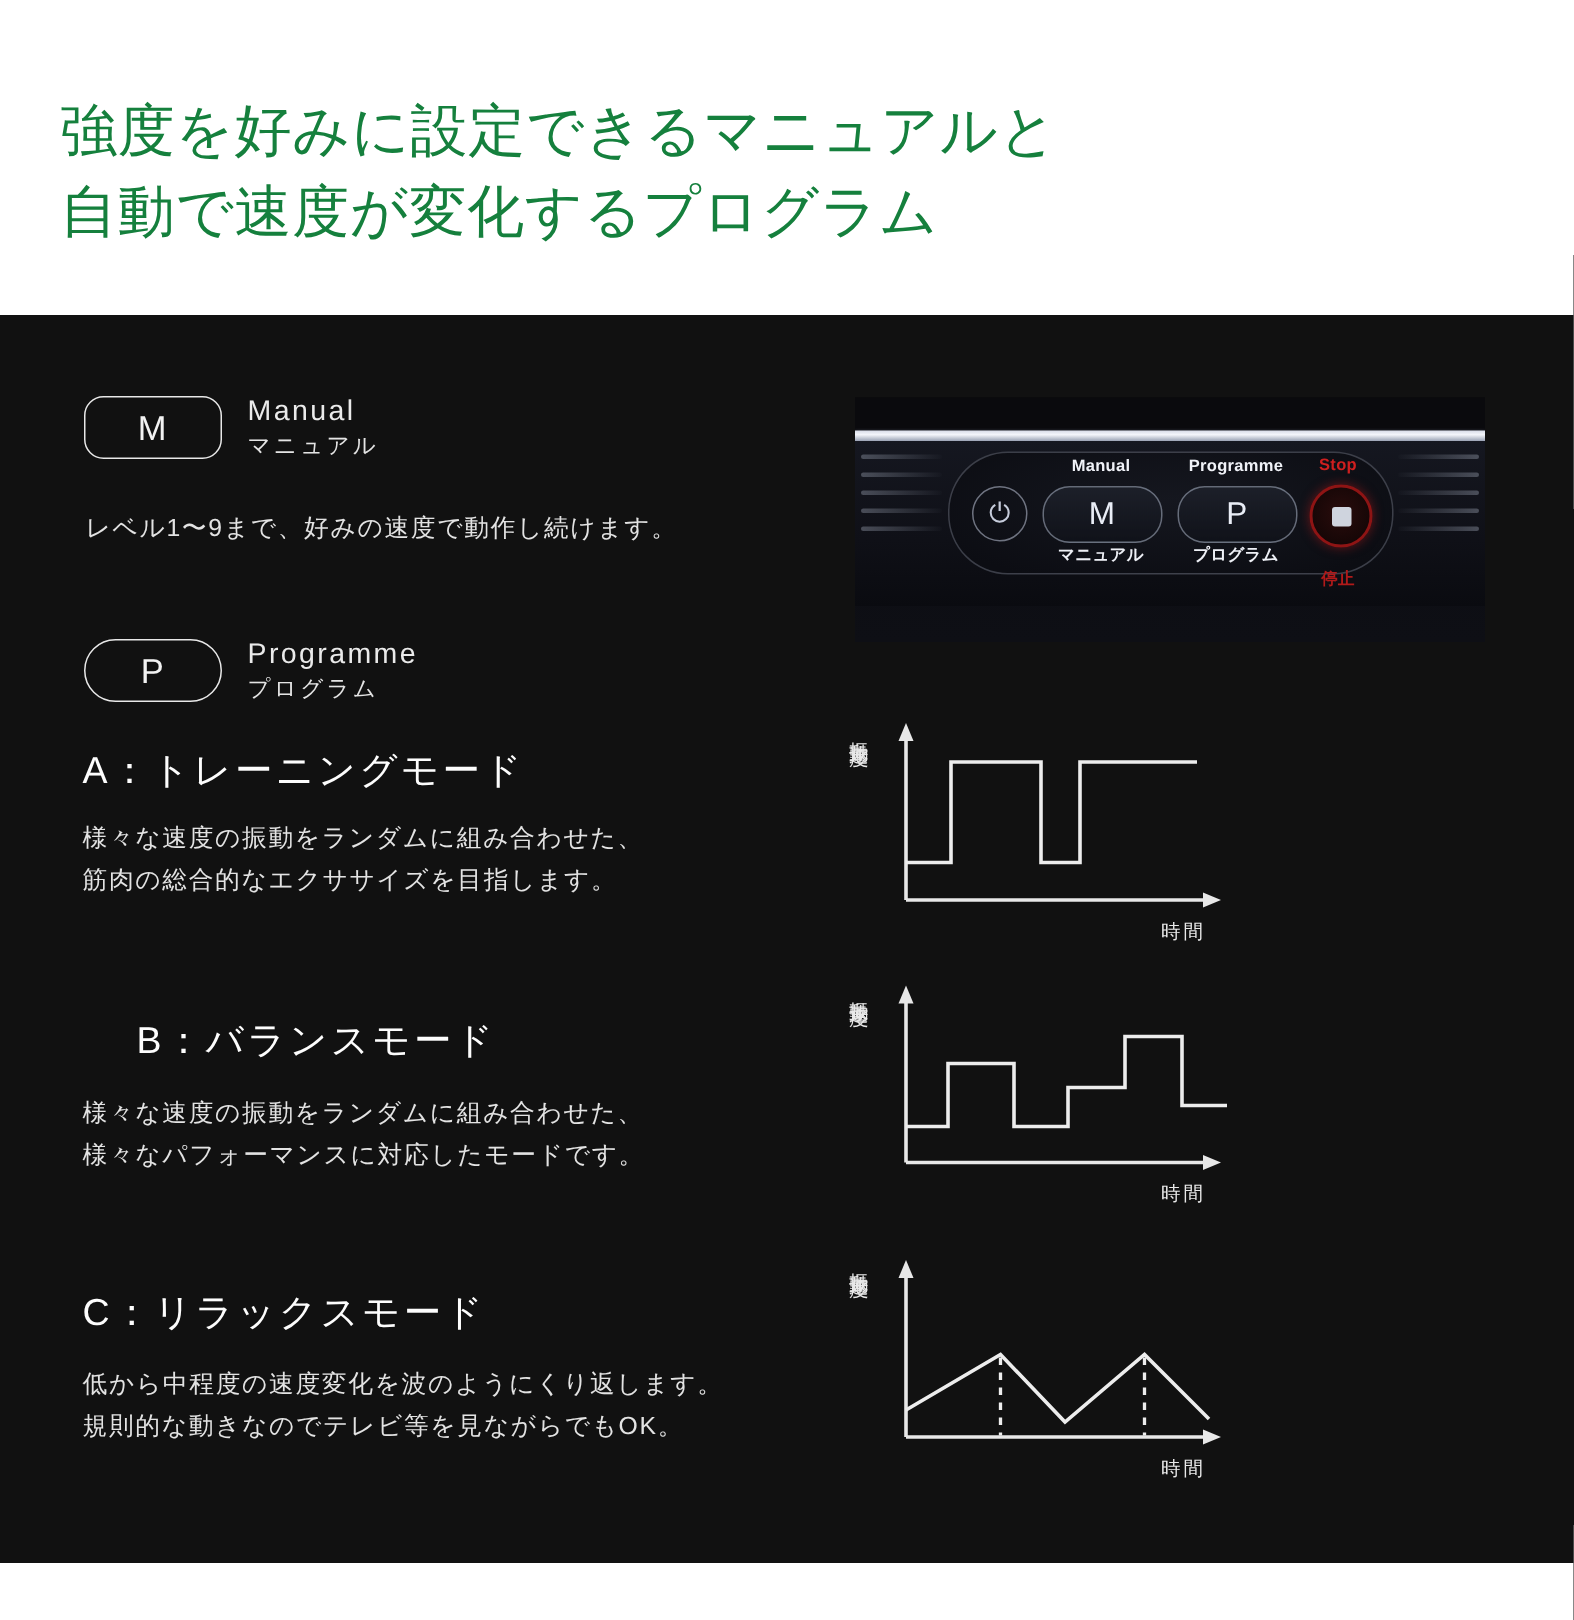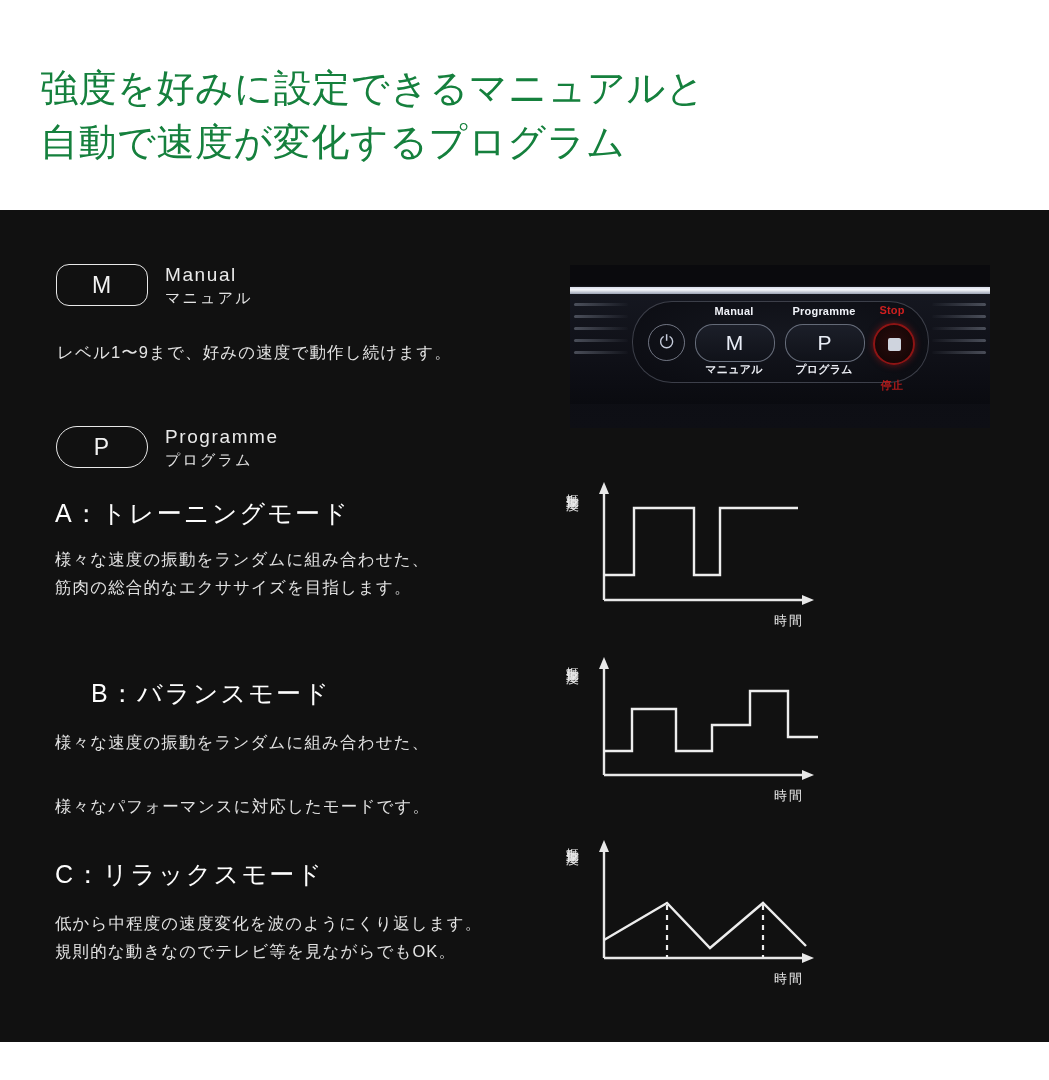--- a/index.html
+++ b/index.html
@@ -180,21 +180,21 @@
         <span class="badge-jp">プログラム</span>
       </div>
     </div>
 
     <div class="mode-title" style="left:55px;top:287px;text-align:center;">A：トレーニングモード</div>
     <div class="desc" style="left:55px;top:335px;">様々な速度の振動をランダムに組み合わせた、</div>
     <div class="desc" style="left:55px;top:363px;text-align:right;">筋肉の総合的なエクササイズを目指します。</div>
 
     <div class="mode-title" style="left:55px;top:467px;margin-left:36px;">B：バランスモード</div>
     <div class="desc" style="left:55px;top:518px;">様々な速度の振動をランダムに組み合わせた、</div>
-    <div class="desc" style="left:55px;top:546px;margin-top:36px;">様々なパフォーマンスに対応したモードです。</div>
+    <div class="desc" style="left:55px;top:546px;">様々なパフォーマンスに対応したモードです。</div>
 
     <div class="mode-title" style="left:55px;top:648px;">C：リラックスモード</div>
     <div class="desc" style="left:55px;top:699px;">低から中程度の速度変化を波のようにくり返します。</div>
     <div class="desc" style="left:55px;top:727px;">規則的な動きなのでテレビ等を見ながらでもOK。</div>
 
     <div class="photo" style="top:55px;">
       <div class="topdark"></div>
       <div class="chrome"></div>
       <div class="body"></div>
 

